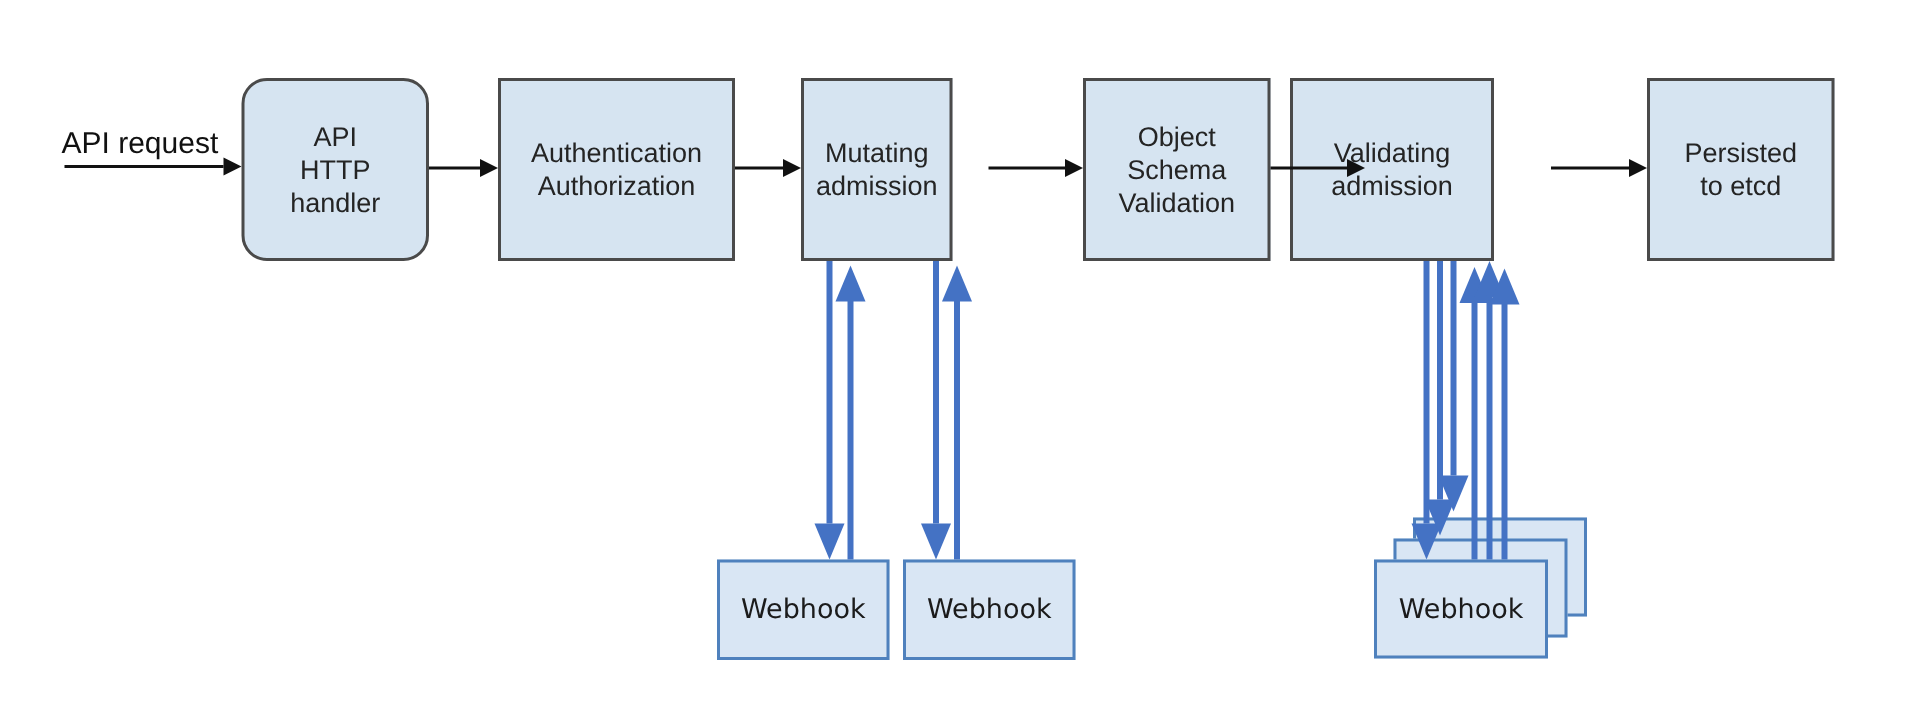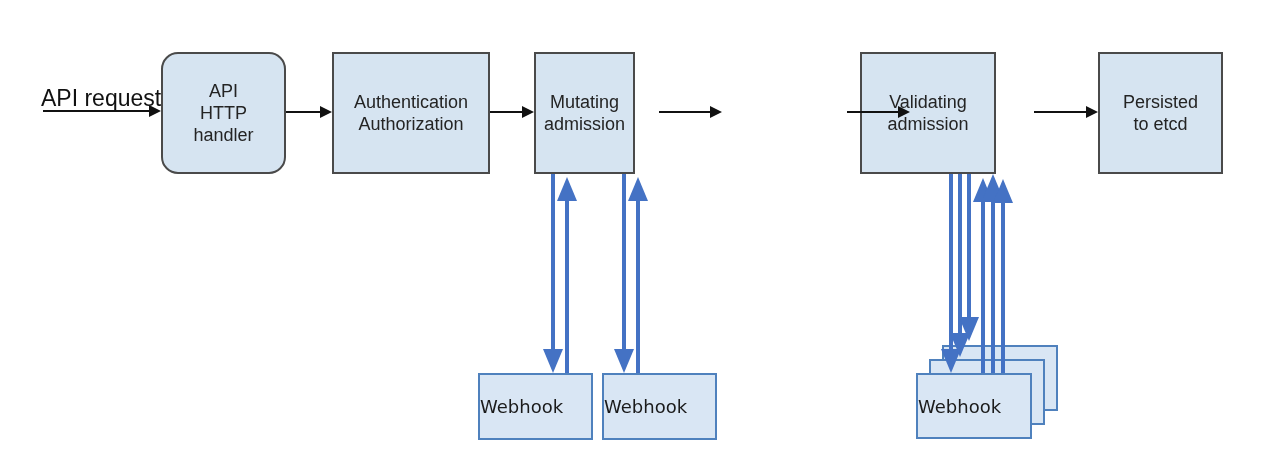--- a/index.html
+++ b/index.html
@@ -39,30 +39,31 @@
   .node span{display:block;}
   .webhook{
     position:absolute;
     width:115px;
     height:67px;
     background:var(--webhook-fill);
     border:2px solid var(--webhook-border);
     box-sizing:border-box;
     display:flex;
     align-items:center;
+    justify-content:center;
     font-family:"DejaVu Sans","Liberation Sans",sans-serif;
     font-size:18px;
     color:#1b1b1b;
   }
   .stacked{width:116px;height:66px;}
   .request-label{
     position:absolute;
     left:41px;
     top:85px;
-    font-size:23px;
+    font-size:20px;
     color:#111111;
     white-space:nowrap;
     z-index:3;
   }
   .h-shaft{position:absolute;height:2px;background:var(--flow-arrow);z-index:3;}
   .h-head{
     position:absolute;width:0;height:0;
     border-top:6px solid transparent;
     border-bottom:6px solid transparent;
     border-left:12px solid var(--flow-arrow);
@@ -98,20 +99,25 @@
     <span>HTTP</span>
     <span>handler</span>
   </div>
   <div class="node" style="left:332px;width:158px;text-align:right;">
     <span>Authentication</span>
     <span>Authorization</span>
   </div>
   <div class="node" style="left:534px;width:101px;">
     <span>Mutating</span>
     <span>admission</span>
+  </div>
+  <div class="node" style="left:722px;width:125px;">
+    <span>Object</span>
+    <span>Schema</span>
+    <span>Validation</span>
   </div>
   <div class="node" style="left:860px;width:136px;">
     <span>Validating</span>
     <span>admission</span>
   </div>
   <div class="node" style="left:1098px;width:125px;">
     <span>Persisted</span>
     <span>to etcd</span>
   </div>
 

